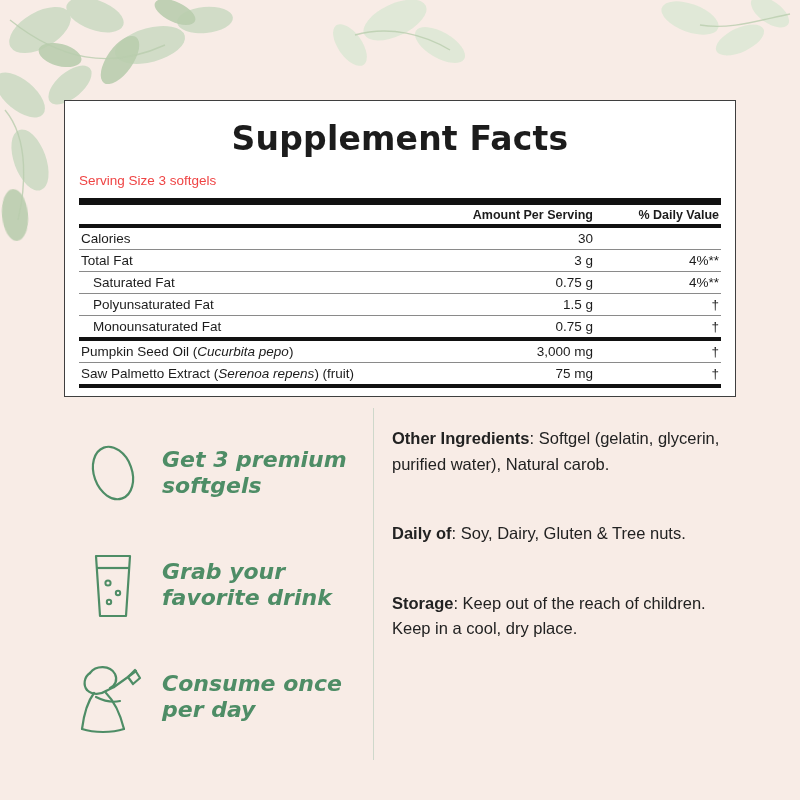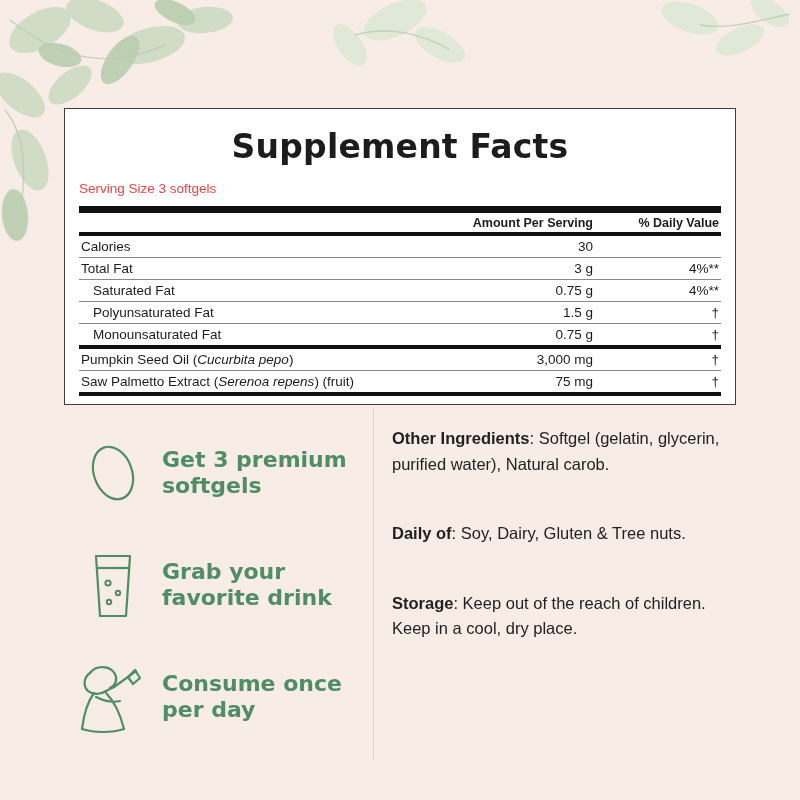--- a/index.html
+++ b/index.html
@@ -20,21 +20,21 @@
     position: absolute;
     inset: 0;
     pointer-events: none;
     z-index: 0;
   }
 
   
   .panel {
     position: absolute;
     left: 64px;
-    top: 108px;
+    top: 100px;
     width: 672px;
     background: #ffffff;
     border: 1px solid #3f3f3f;
     box-sizing: border-box;
     padding: 12px 14px 8px 14px;
     z-index: 2;
   }
   .panel-title {
     text-align: center;
     font-size: 33px;
@@ -95,20 +95,21 @@
     top: 408px;
     width: 680px;
     display: flex;
     z-index: 2;
   }
   .steps {
     width: 310px;
     padding-top: 16px;
     border-right: 1.5px solid #cfd8cb;
     box-sizing: border-box;
+    font-style: italic;
   }
   .step {
     display: flex;
     align-items: center;
     height: 98px;
     margin-bottom: 14px;
   }
   .step-icon {
     width: 98px;
     flex: 0 0 98px;

